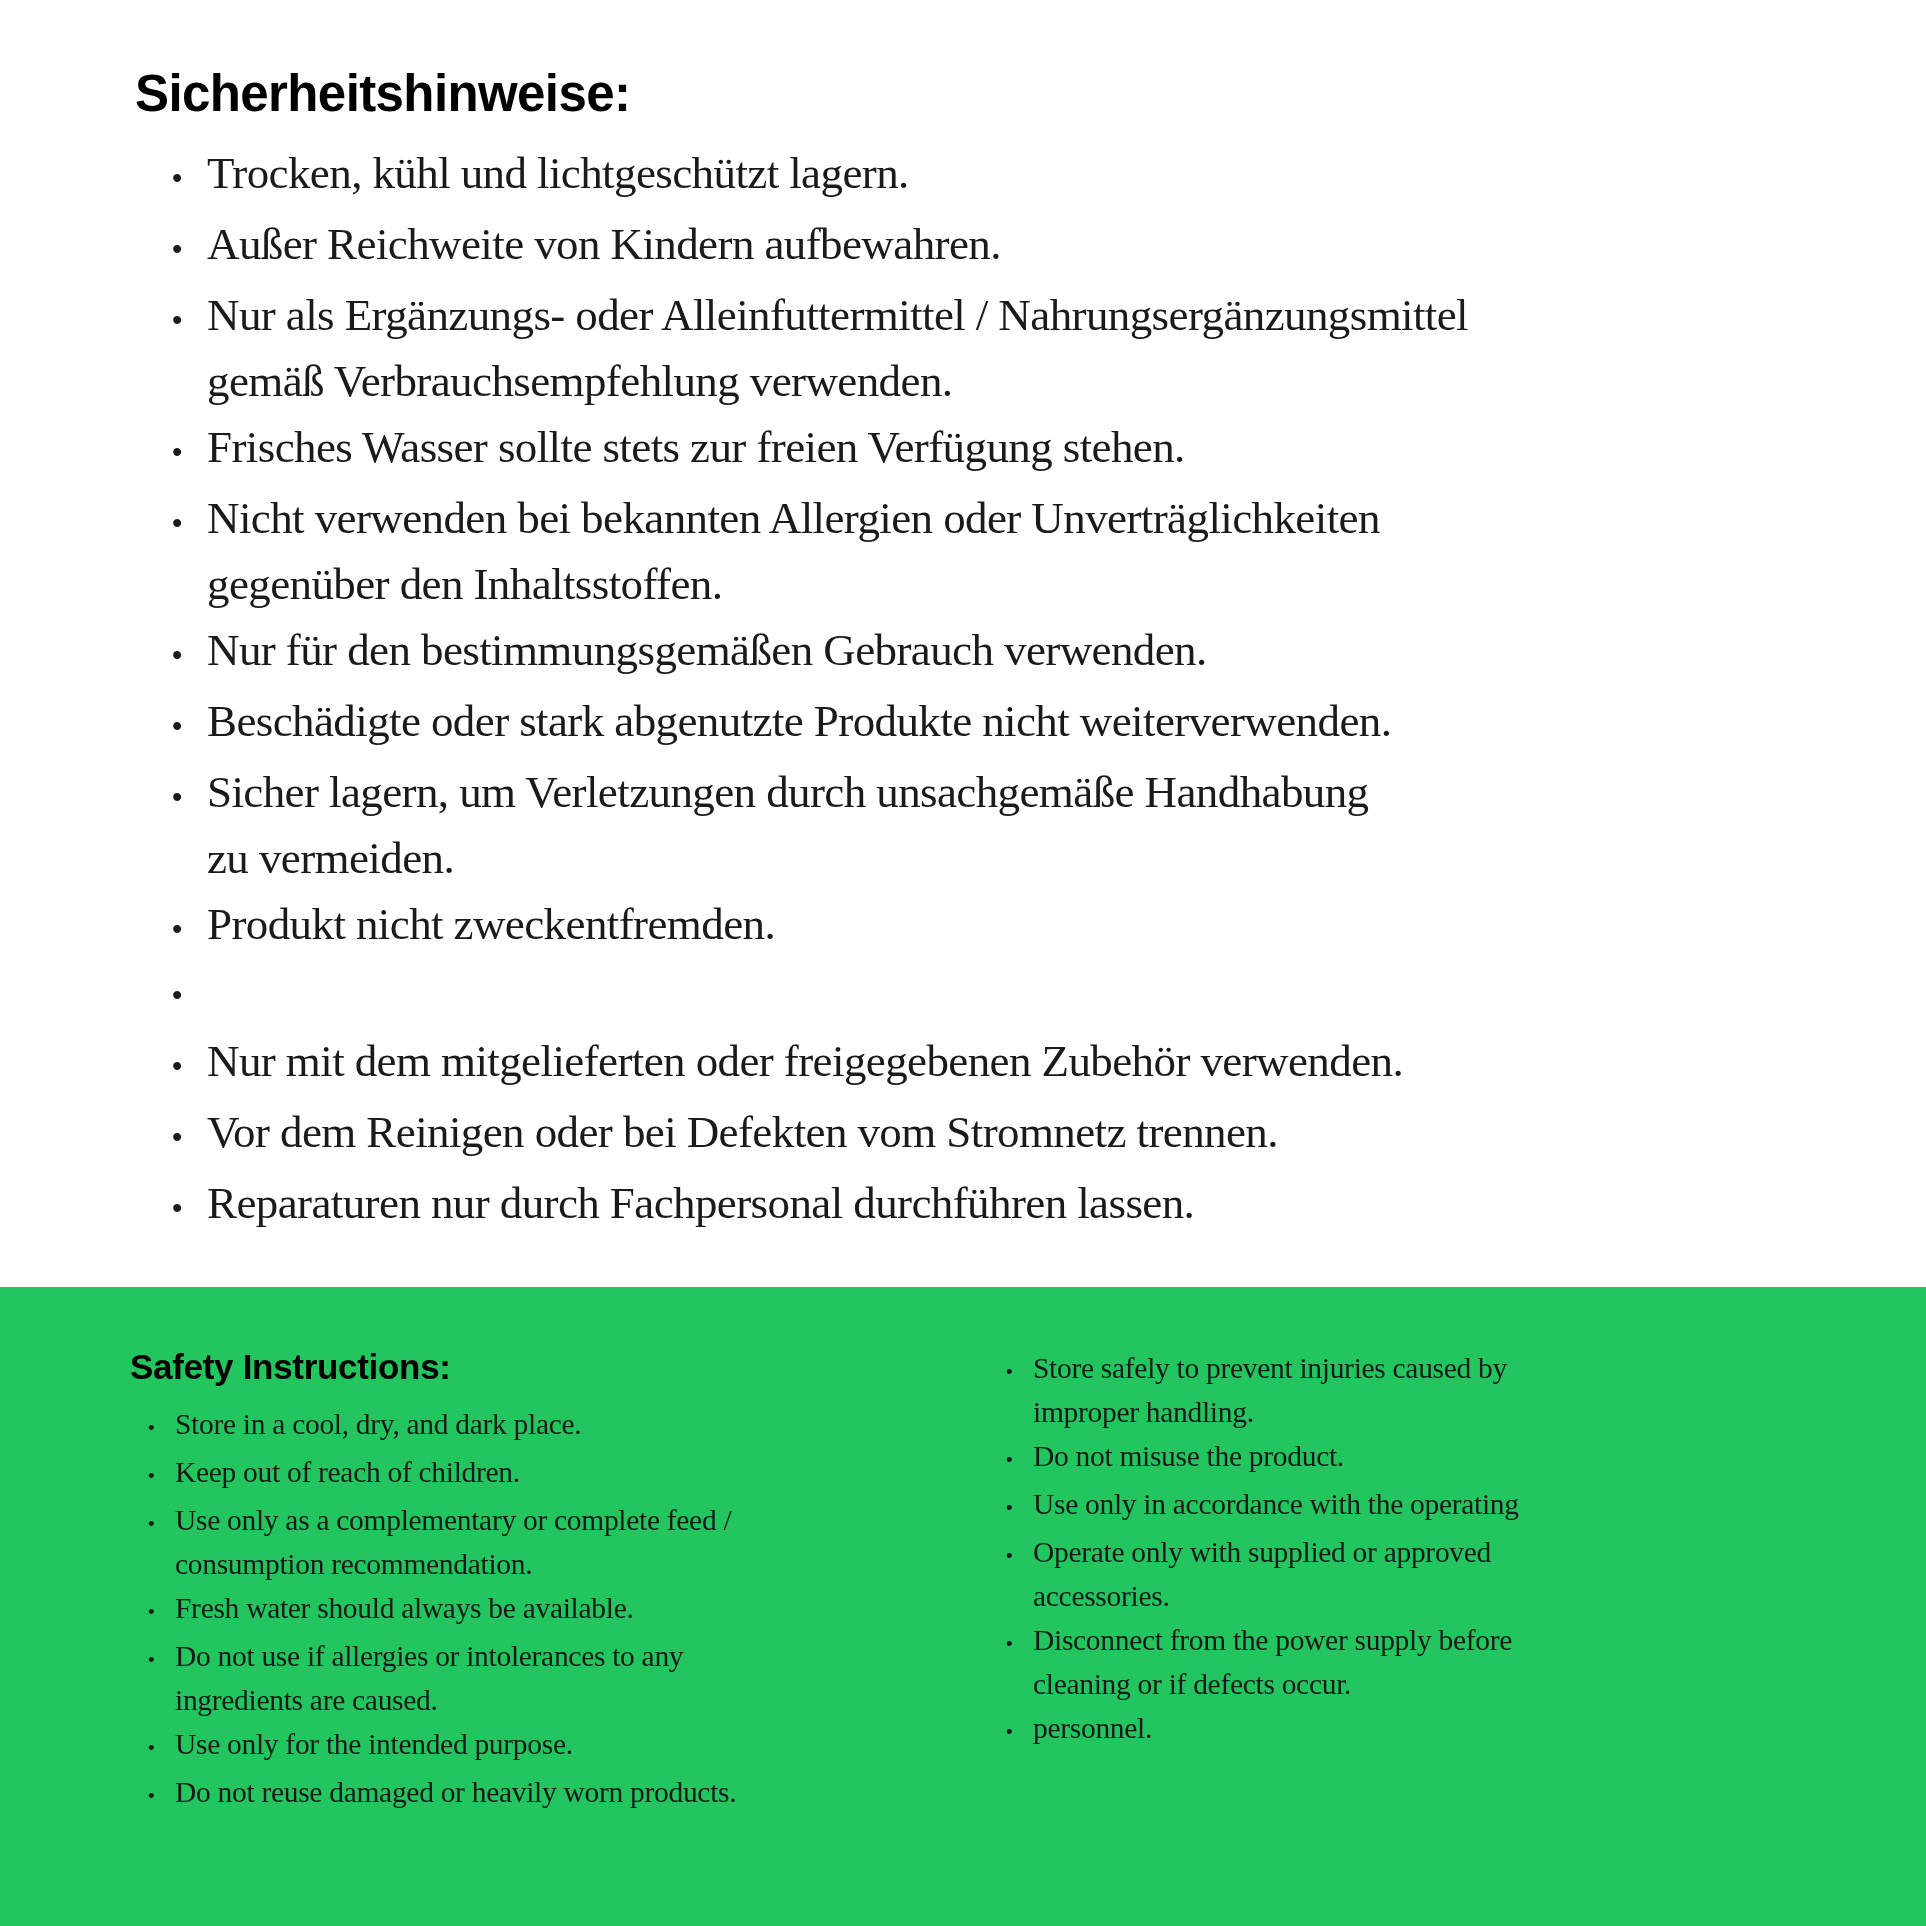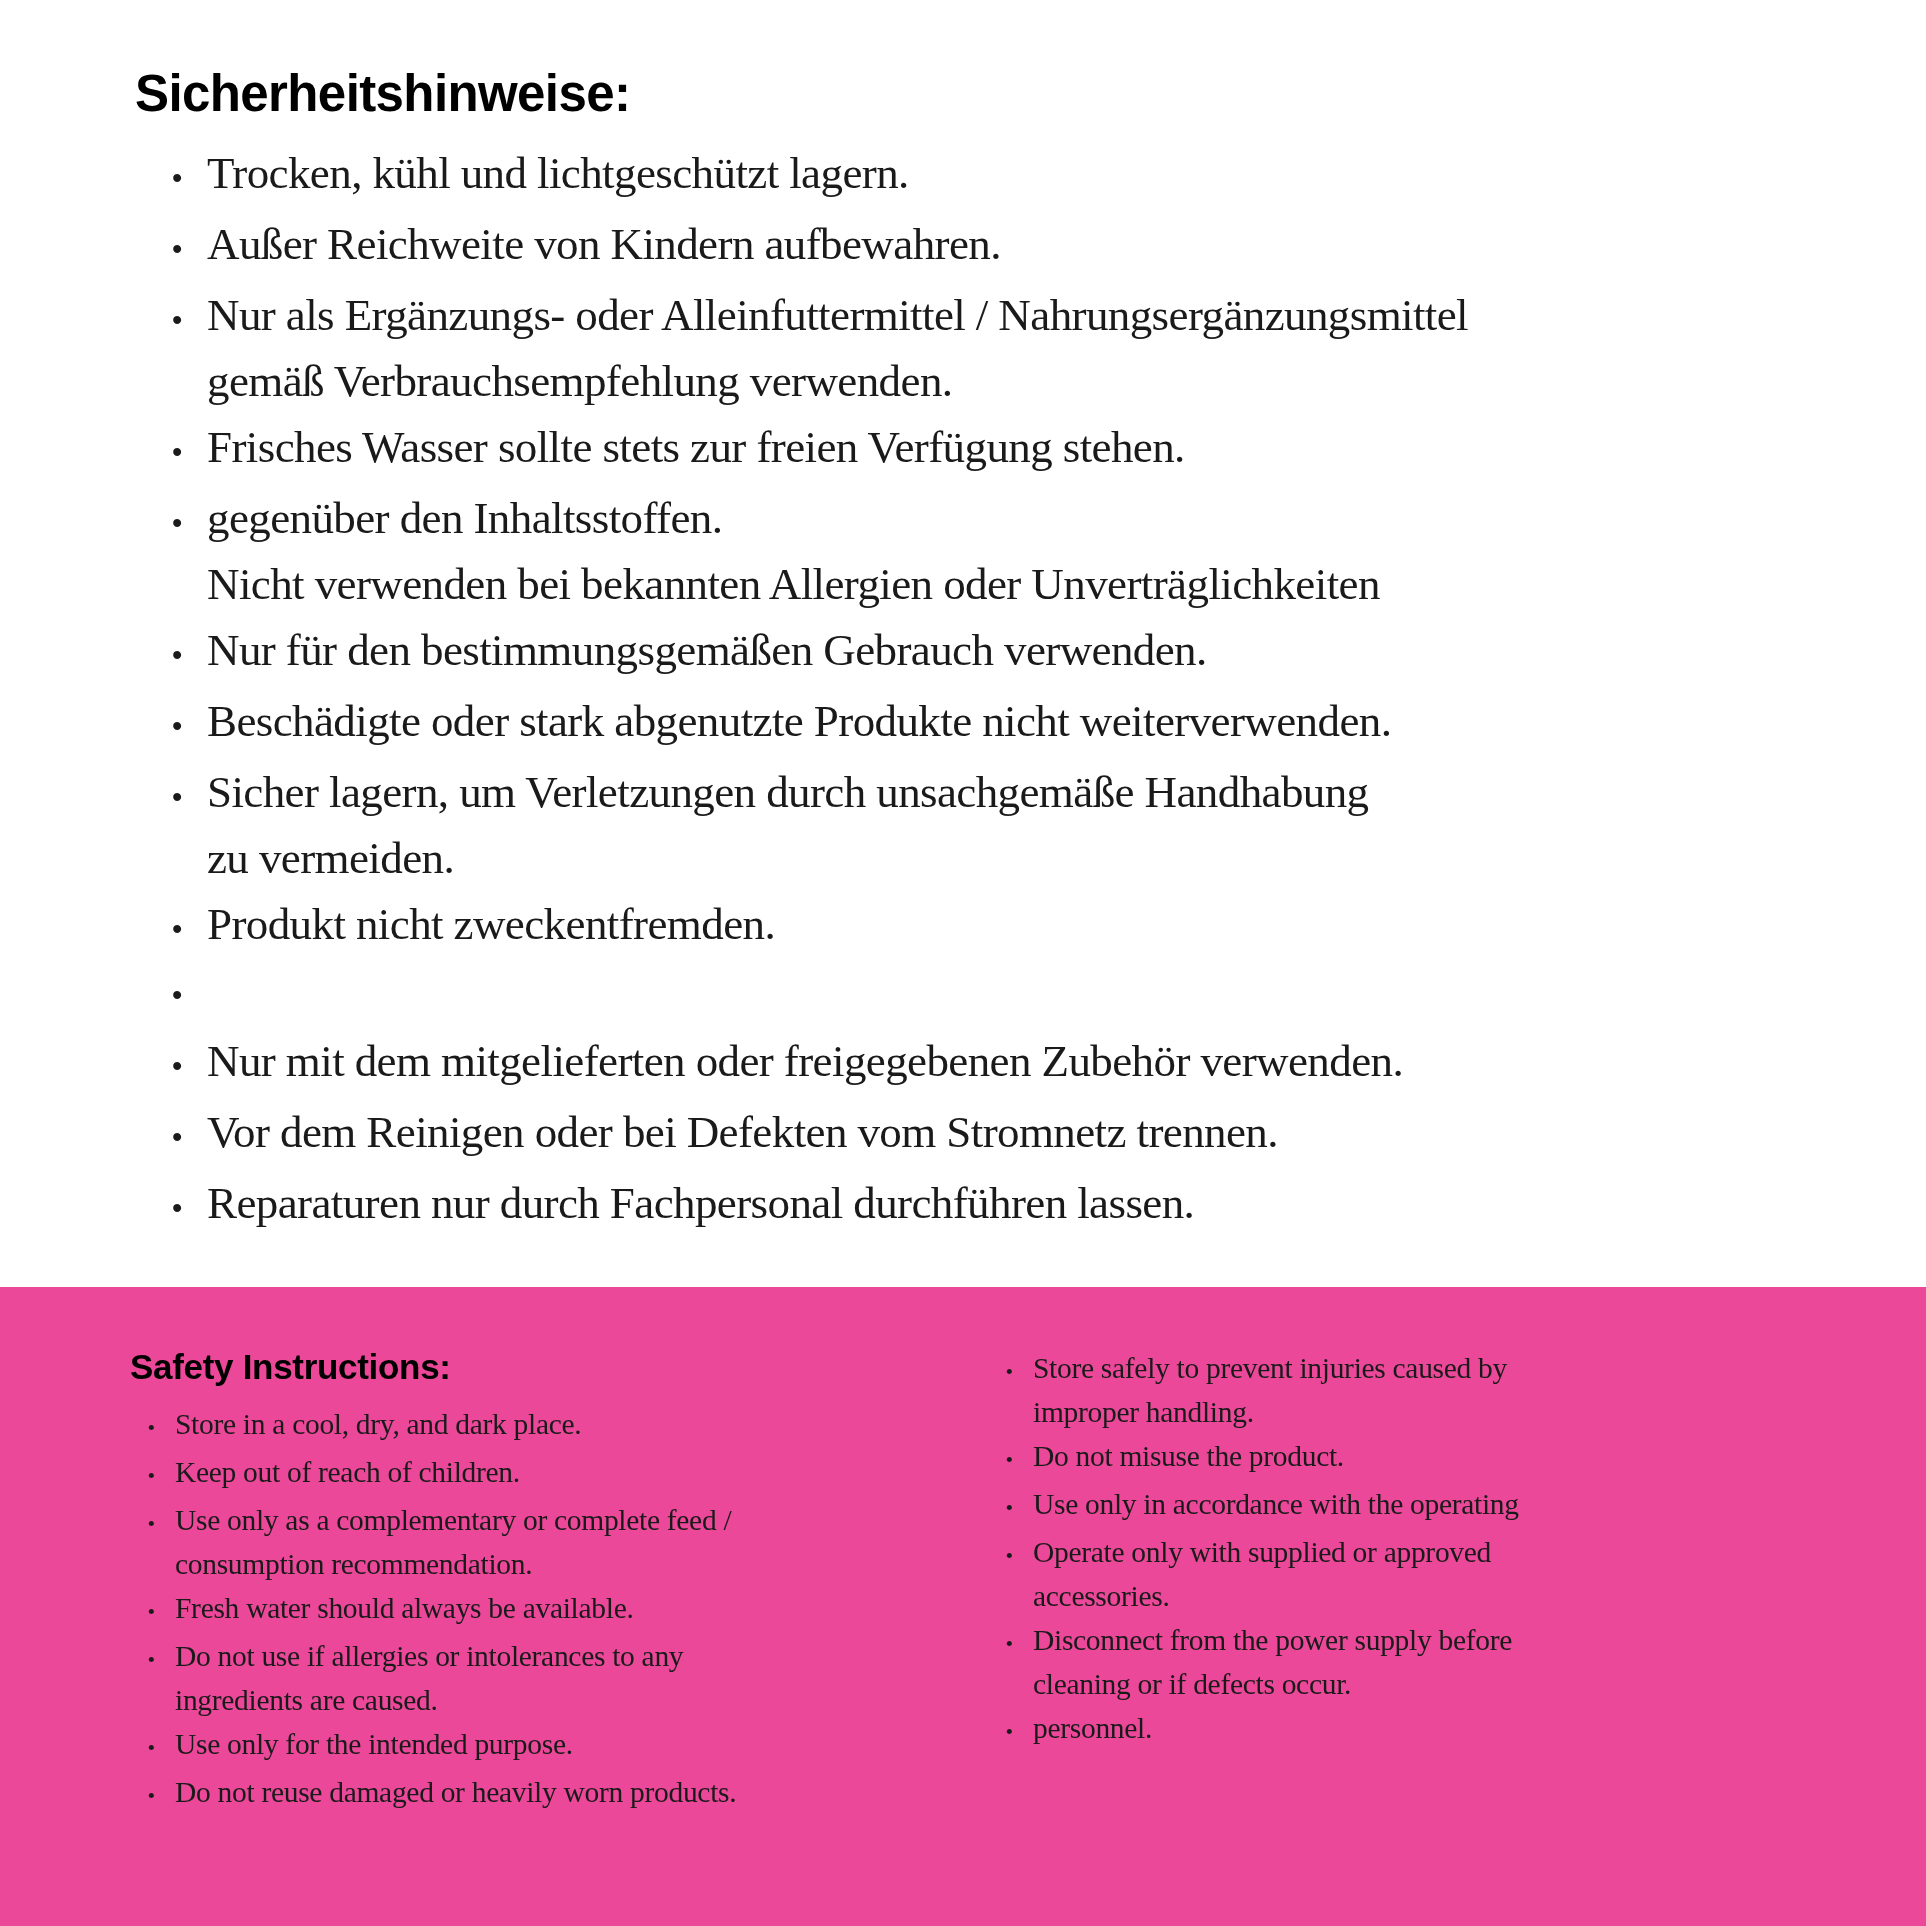--- a/index.html
+++ b/index.html
@@ -109,22 +109,22 @@
         </li>
         <li>
           <span class="marker">•</span>
           <span class="lines">
             <span class="line">Frisches Wasser sollte stets zur freien Verfügung stehen.</span>
           </span>
         </li>
         <li>
           <span class="marker">•</span>
           <span class="lines">
+            <span class="line">Nicht verwenden bei bekannten Allergien oder Unverträglichkeiten</span>
             <span class="line">gegenüber den Inhaltsstoffen.</span>
-            <span class="line">Nicht verwenden bei bekannten Allergien oder Unverträglichkeiten</span>
           </span>
         </li>
         <li>
           <span class="marker">•</span>
           <span class="lines">
             <span class="line">Nur für den bestimmungsgemäßen Gebrauch verwenden.</span>
           </span>
         </li>
         <li>
           <span class="marker">•</span>
@@ -162,21 +162,21 @@
         </li>
         <li>
           <span class="marker">•</span>
           <span class="lines">
             <span class="line">Reparaturen nur durch Fachpersonal durchführen lassen.</span>
           </span>
         </li>
       </ul>
   </section>
 
-  <section class="en" style="background: #ec4899;">
+  <section class="en" style="background: #22c55e;">
     <div class="col col-left">
       <h2>Safety Instructions:</h2>
       <ul>
           <li>
             <span class="marker">•</span>
             <span class="lines">
               <span class="line">Store in a cool, dry, and dark place.</span>
             </span>
           </li>
           <li>

